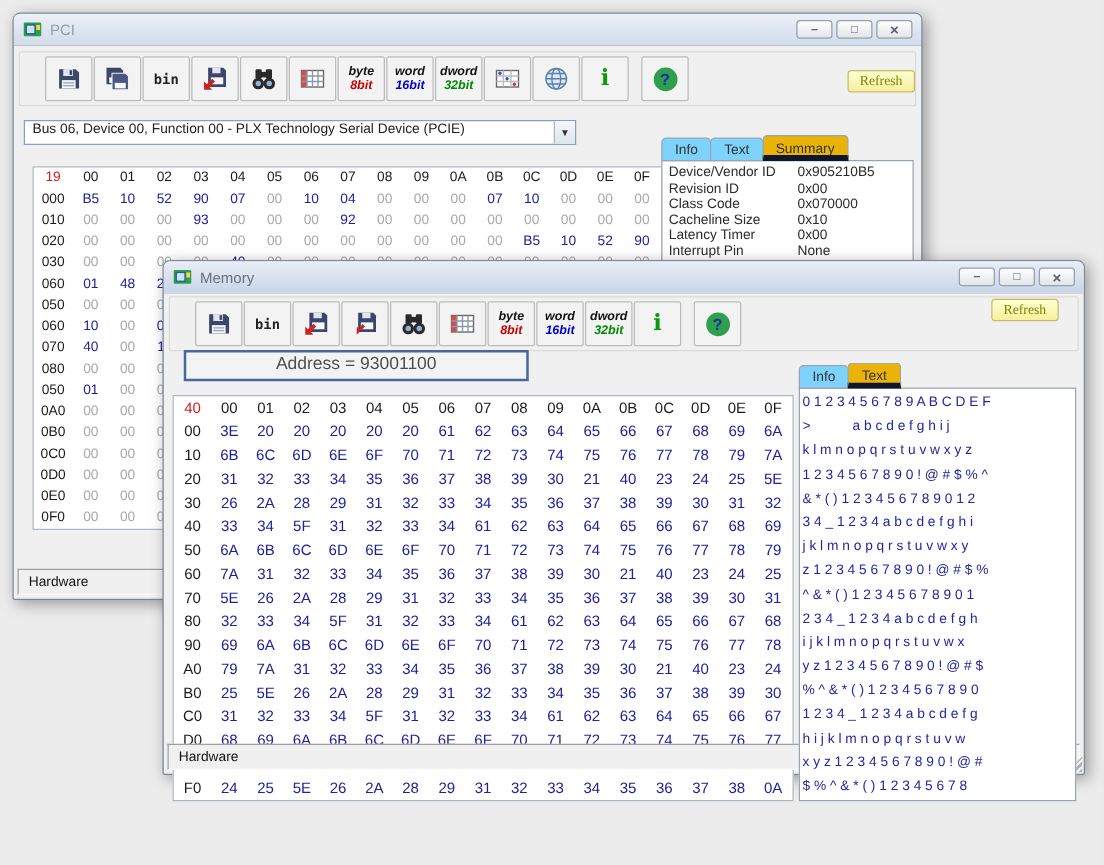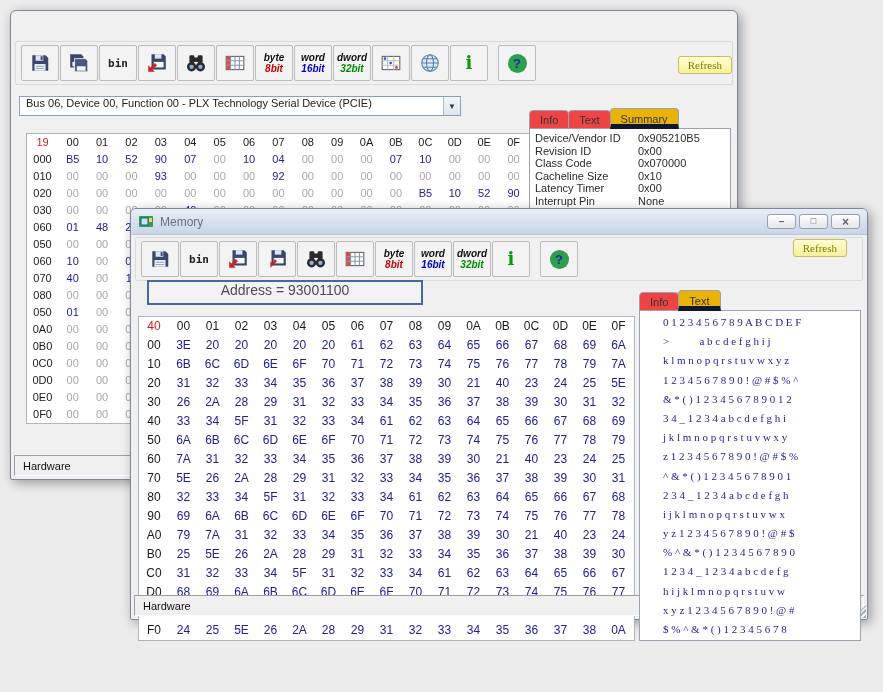--- a/index.html
+++ b/index.html
@@ -18,21 +18,21 @@
 .pci .title{color:#959da9}
 .mem .title{color:#69707d}
 .appic{width:16px;height:16px;flex:0 0 auto}
 .winbtns{display:flex;gap:3px}
 .wb{width:29px;height:15px;border:1px solid #98a0ab;border-radius:3px;background:linear-gradient(#fefefe,#e2e6ea);display:flex;align-items:center;justify-content:center;color:#5a6470;line-height:1;cursor:pointer}
 .g-min::before{content:"\2013";font-size:10px;font-weight:bold}
 .g-max::before{content:"\25A1";font-size:9px}
 .g-close::before{content:"\00D7";font-size:12px;font-weight:bold}
 
 
-.toolband{position:absolute;left:4px;right:4px;height:44px;border:1px solid #dadada;border-radius:2px;background:#f0f0f0;display:flex;align-items:center;padding:0 5px}
+.toolband{position:absolute;left:4px;right:4px;height:44px;border:1px solid #dadada;border-radius:2px;background:#f0f0f0;display:flex;align-items:center;padding:0 20px}
 .pci .toolband{top:30px}
 .mem .toolband{top:28px}
 .tbtn{width:38px;height:36px;margin-right:1px;background:#f3f3f3;border:1px solid #bcbcbc;border-radius:2px;display:flex;flex-direction:column;align-items:center;justify-content:center;cursor:pointer;font-family:inherit;padding:0}
 .tbtn.gap{margin-left:9px}
 .ic{width:22px;height:22px;display:block}
 .binlbl{font-family:"DejaVu Sans Mono",monospace;font-size:11px;font-weight:bold;color:#222}
 .two span{font-size:10px;font-weight:bold;font-style:italic;line-height:11px;color:#111}
 .two .sub8{color:#cc0000}
 .two .sub16{color:#0000cc}
 .two .sub32{color:#008800}
@@ -46,21 +46,21 @@
 
 .combo{position:absolute;left:8px;top:85px;width:442px;height:20px;background:#fff;border:1px solid #8aa0b8;display:flex;align-items:flex-start;font-size:11px;color:#222;cursor:pointer}
 .combo .ctext{flex:1;padding-left:6px;white-space:nowrap;overflow:hidden}
 .combo .carrow{width:17px;height:100%;border-left:1px solid #a8b8c8;background:linear-gradient(#f4f7fa,#dde5ee);display:flex;align-items:center;justify-content:center;font-size:8px;color:#334}
 .addressbox{position:absolute;left:16px;top:71px;width:276px;height:25px;border:2px solid #46699b;background:#f3f3f3;display:flex;align-items:flex-start;justify-content:center;font-size:14px;color:#4d4d4d}
 
 
 .tabs{position:absolute;display:flex;align-items:flex-end;z-index:4}
 .pci-tabs{left:518px;top:97px;height:21px}
 .mem-tabs{left:508px;top:81px;height:21px}
-.tab{font-size:11px;height:19px;line-height:18px;padding:0 10px;background:#ef4444;border:1px solid #9aa4b0;border-radius:4px 4px 0 0;margin-right:-1px;color:#333;cursor:pointer}
+.tab{font-size:11px;height:19px;line-height:18px;padding:0 10px;background:#7dd3fc;border:1px solid #9aa4b0;border-radius:4px 4px 0 0;margin-right:-1px;color:#333;cursor:pointer}
 .tab.active{background:#eab308;height:21px;line-height:20px;border-bottom:5px solid #0f172a;position:relative;z-index:5}
 
 
 .hexbox{position:absolute;background:#fff;border:1px solid #aeb6c0;overflow:hidden}
 .pci-hex{left:15px;top:122px;width:504px;height:291px}
 .mem-hex{left:7px;top:107px;width:497px;height:325px}
 .hexrow{display:flex}
 .hc{display:block;text-align:center;white-space:nowrap}
 .pci-hex .hc{width:29.4px;height:17px;line-height:17px;font-size:11px}
 .pci-hex .addr{width:31px}
@@ -69,33 +69,46 @@
 .hexrow .hc{color:#1a1a1a}
 .hc.val{color:#20209a}
 .hc.val.zero{color:#a8a8a8}
 .hc.corner{color:#cc2020}
 
 
 .summary{position:absolute;left:518px;top:117px;width:202px;height:296px;background:#fff;border:1px solid #9aa4b0;padding-top:3px;overflow:hidden}
 .kvrow{display:flex;height:12.5px;line-height:12.5px;font-size:11px;color:#2b2b2b;padding:0 5px}
 .kvrow .k{width:103px;white-space:nowrap}
 .kvrow .v{flex:1;white-space:nowrap}
-.txtpanel{position:absolute;left:508px;top:101px;width:222px;height:331px;background:#fff;border:1px solid #9aa4b0;font-family:Liberation Serif, serif;font-size:11px;color:#2525a0;padding:2px 0 0 23px;white-space:pre;overflow:hidden;z-index:3}
+.txtpanel{position:absolute;left:508px;top:101px;width:222px;height:331px;background:#fff;border:1px solid #9aa4b0;font-family:Liberation Sans, sans-serif;font-size:11px;color:#2525a0;padding:2px 0 0 2px;white-space:pre;overflow:hidden;z-index:3}
 .tline{height:19.2px;line-height:19.2px}
 
 
 .statusbar{position:absolute;left:3px;right:3px;bottom:3px;height:21px;border:1px solid;border-color:#9f9f9f #fbfbfb #fbfbfb #9f9f9f;display:flex;align-items:center;font-size:11px;color:#111;padding:0 8px;background:#f0f0f0}
 .grip{position:absolute;right:1px;bottom:1px;width:13px;height:13px;background:repeating-linear-gradient(135deg,#aab2be 0 2px,transparent 2px 4px);clip-path:polygon(100% 0,100% 100%,0 100%);cursor:nwse-resize}
 </style>
 </head>
 <body>
 
 <div class="desktop">
 
   <section class="win pci">
+    <header class="titlebar">
+      <svg class="appic" viewBox="0 0 16 16">
+        <rect x="1" y="2" width="14" height="11" rx="1" fill="#2f9e4f"></rect>
+        <rect x="3" y="4" width="7" height="7" fill="#cfe2f4" stroke="#1b5e8a"></rect>
+        <rect x="11" y="4" width="3" height="4" fill="#ffd24a"></rect>
+      </svg>
+      <span class="title">PCI</span>
+      <span class="winbtns">
+        <span class="wb g-min"></span>
+        <span class="wb g-max"></span>
+        <span class="wb g-close"></span>
+      </span>
+    </header>
 
     <div class="toolband">
       <button class="tbtn">
         <svg class="ic" viewBox="0 0 20 20">
           <path d="M3 3h12l2.5 2.5V17H3z" fill="#3c4668"></path>
             <rect x="6" y="3" width="7" height="5" fill="#dfe6f2"></rect>
           <rect x="10.6" y="3.8" width="1.8" height="3.4" fill="#3c4668"></rect>
             <rect x="5" y="11" width="10" height="6" fill="#f5f7fb"></rect>
           <rect x="6" y="12.5" width="8" height="1" fill="#9aa6c0"></rect>
             <rect x="6" y="14.5" width="8" height="1" fill="#9aa6c0"></rect>

